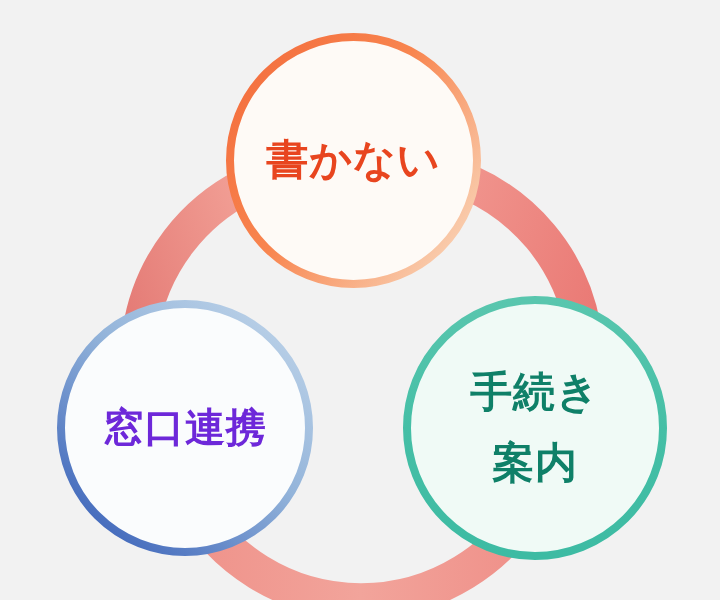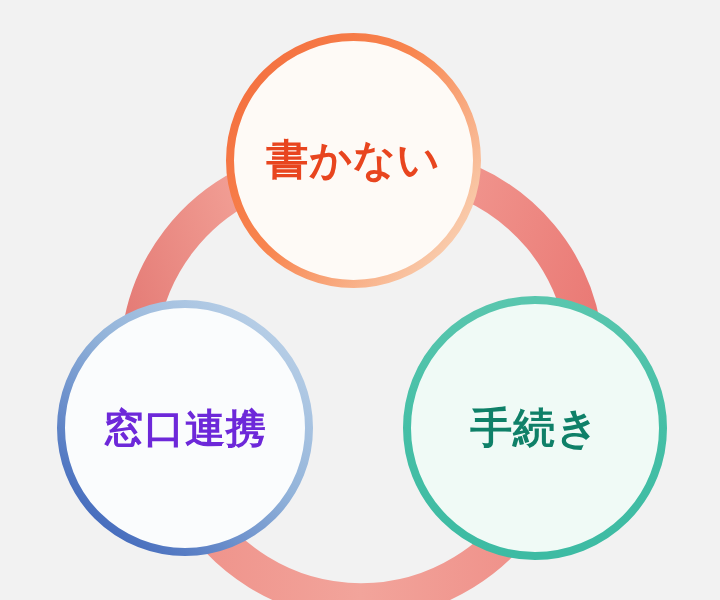--- a/index.html
+++ b/index.html
@@ -30,20 +30,21 @@
   .node-label {
     position: absolute;
     display: flex;
     flex-direction: column;
     align-items: center;
     justify-content: center;
     text-align: center;
     pointer-events: none;
     font-weight: bold;
     letter-spacing: 0.02em;
+    font-family: Liberation Serif, serif;
   }
   .node-label .line {
     display: block;
     line-height: 1.30;
     white-space: nowrap;
   }
 
   
   #label-top {
     left: 226px;
@@ -129,15 +130,16 @@
   <div id="label-top" class="node-label">
     <span class="line">書かない</span>
   </div>
 
   <div id="label-left" class="node-label">
     <span class="line">窓口連携</span>
   </div>
 
   <div id="label-right" class="node-label">
     <span class="line">手続き</span>
+    <span class="line">案内</span>
   </div>
 
 </div>
 
 </body></html>

